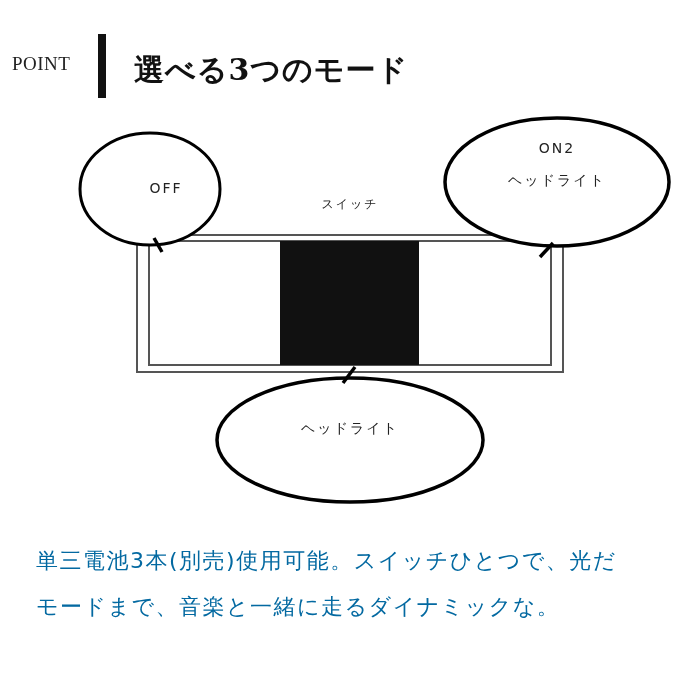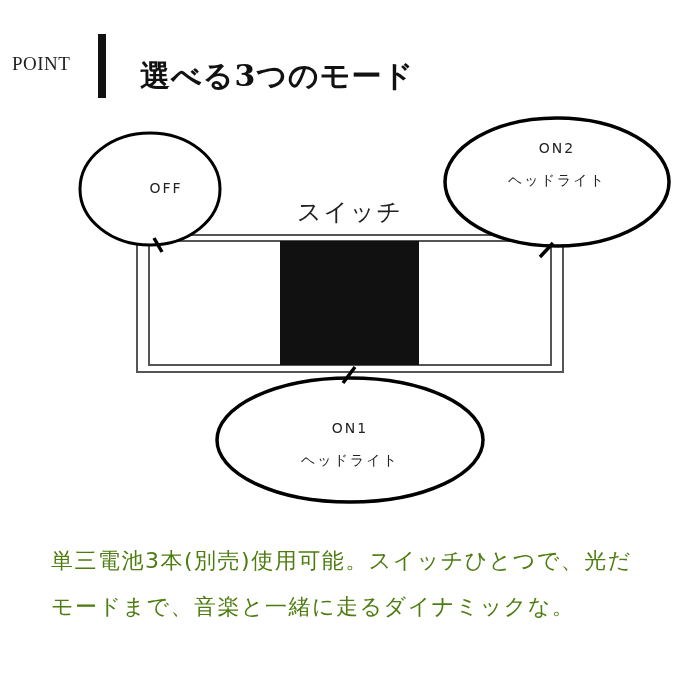--- a/index.html
+++ b/index.html
@@ -3,31 +3,31 @@
 <meta charset="utf-8">
 <style>
   html, body { margin:0; padding:0; background:#ffffff; }
   body { width:700px; height:700px; position:relative; overflow:hidden; color:#111; }
   .header { position:absolute; left:0; top:0; width:624px; height:110px; }
   .point-label { position:absolute; left:12px; top:53px; font-family:"Liberation Serif","DejaVu Serif",serif; font-size:19px; color:#222; letter-spacing:0.5px; }
   .header-bar { position:absolute; left:98px; top:34px; width:8px; height:64px; background:#111; }
   .title { position:absolute; left:126px; top:42px; font-family:"DejaVu Serif","Liberation Serif",serif; font-size:30px; font-weight:bold; color:#111; letter-spacing:1px; }
   svg.diagram { position:absolute; left:0; top:0; }
   .bubble-text { position:absolute; font-family:"DejaVu Sans","Liberation Sans",sans-serif; font-size:14px; color:#222; text-align:center; line-height:32px; letter-spacing:2px; }
-  .switch-label { position:absolute; left:290px; top:196px; width:120px; text-align:center; font-family:"DejaVu Sans","Liberation Sans",sans-serif; font-size:24px; color:#222; letter-spacing:2px; }
-  .desc { position:absolute; left:51px; top:538px; width:640px; font-family:"DejaVu Sans","Liberation Sans",sans-serif; font-size:22px; color:#4d7c0f; line-height:46px; letter-spacing:1.5px; }
+  .switch-label { position:absolute; left:290px; top:196px; width:120px; text-align:center; font-family:"DejaVu Sans","Liberation Sans",sans-serif; font-size:12px; color:#222; letter-spacing:2px; }
+  .desc { position:absolute; left:36px; top:538px; width:640px; font-family:"DejaVu Sans","Liberation Sans",sans-serif; font-size:22px; color:#0369a1; line-height:46px; letter-spacing:1.5px; }
   .desc div { white-space:nowrap; }
 </style>
 </head>
 <body>
 
 <div class="header">
   <span class="point-label">POINT</span>
   <div class="header-bar"></div>
-  <h1 class="title" style="margin:14px;">選べる3つのモード</h1>
+  <h1 class="title" style="margin:8px;">選べる3つのモード</h1>
 </div>
 
 <svg class="diagram" width="700" height="520" viewBox="0 0 700 520">
 
   <g>
     <rect x="137" y="235" width="426" height="137" fill="#fff" stroke="#555" stroke-width="2"></rect>
     <rect x="149" y="241" width="402" height="124" fill="#fff" stroke="#555" stroke-width="2"></rect>
   </g>
   <rect x="280" y="241" width="139" height="124" fill="#111"></rect>
 
@@ -52,20 +52,19 @@
 <div class="bubble-text" style="left:106px; top:172px; width:120px;">
   <div>OFF</div>
 </div>
 
 <div class="bubble-text" style="left:462px; top:132px; width:190px;">
   <div>ON2</div>
   <div>ヘッドライト</div>
 </div>
 
 <div class="bubble-text" style="left:250px; top:412px; width:200px;">
-  <div>ON1</div>
   <div>ヘッドライト</div>
 </div>
 
 <div class="desc">
   <div>単三電池3本(別売)使用可能。スイッチひとつで、光だ</div>
   <div>モードまで、音楽と一緒に走るダイナミックな。</div>
 </div>
 
 </body></html>

